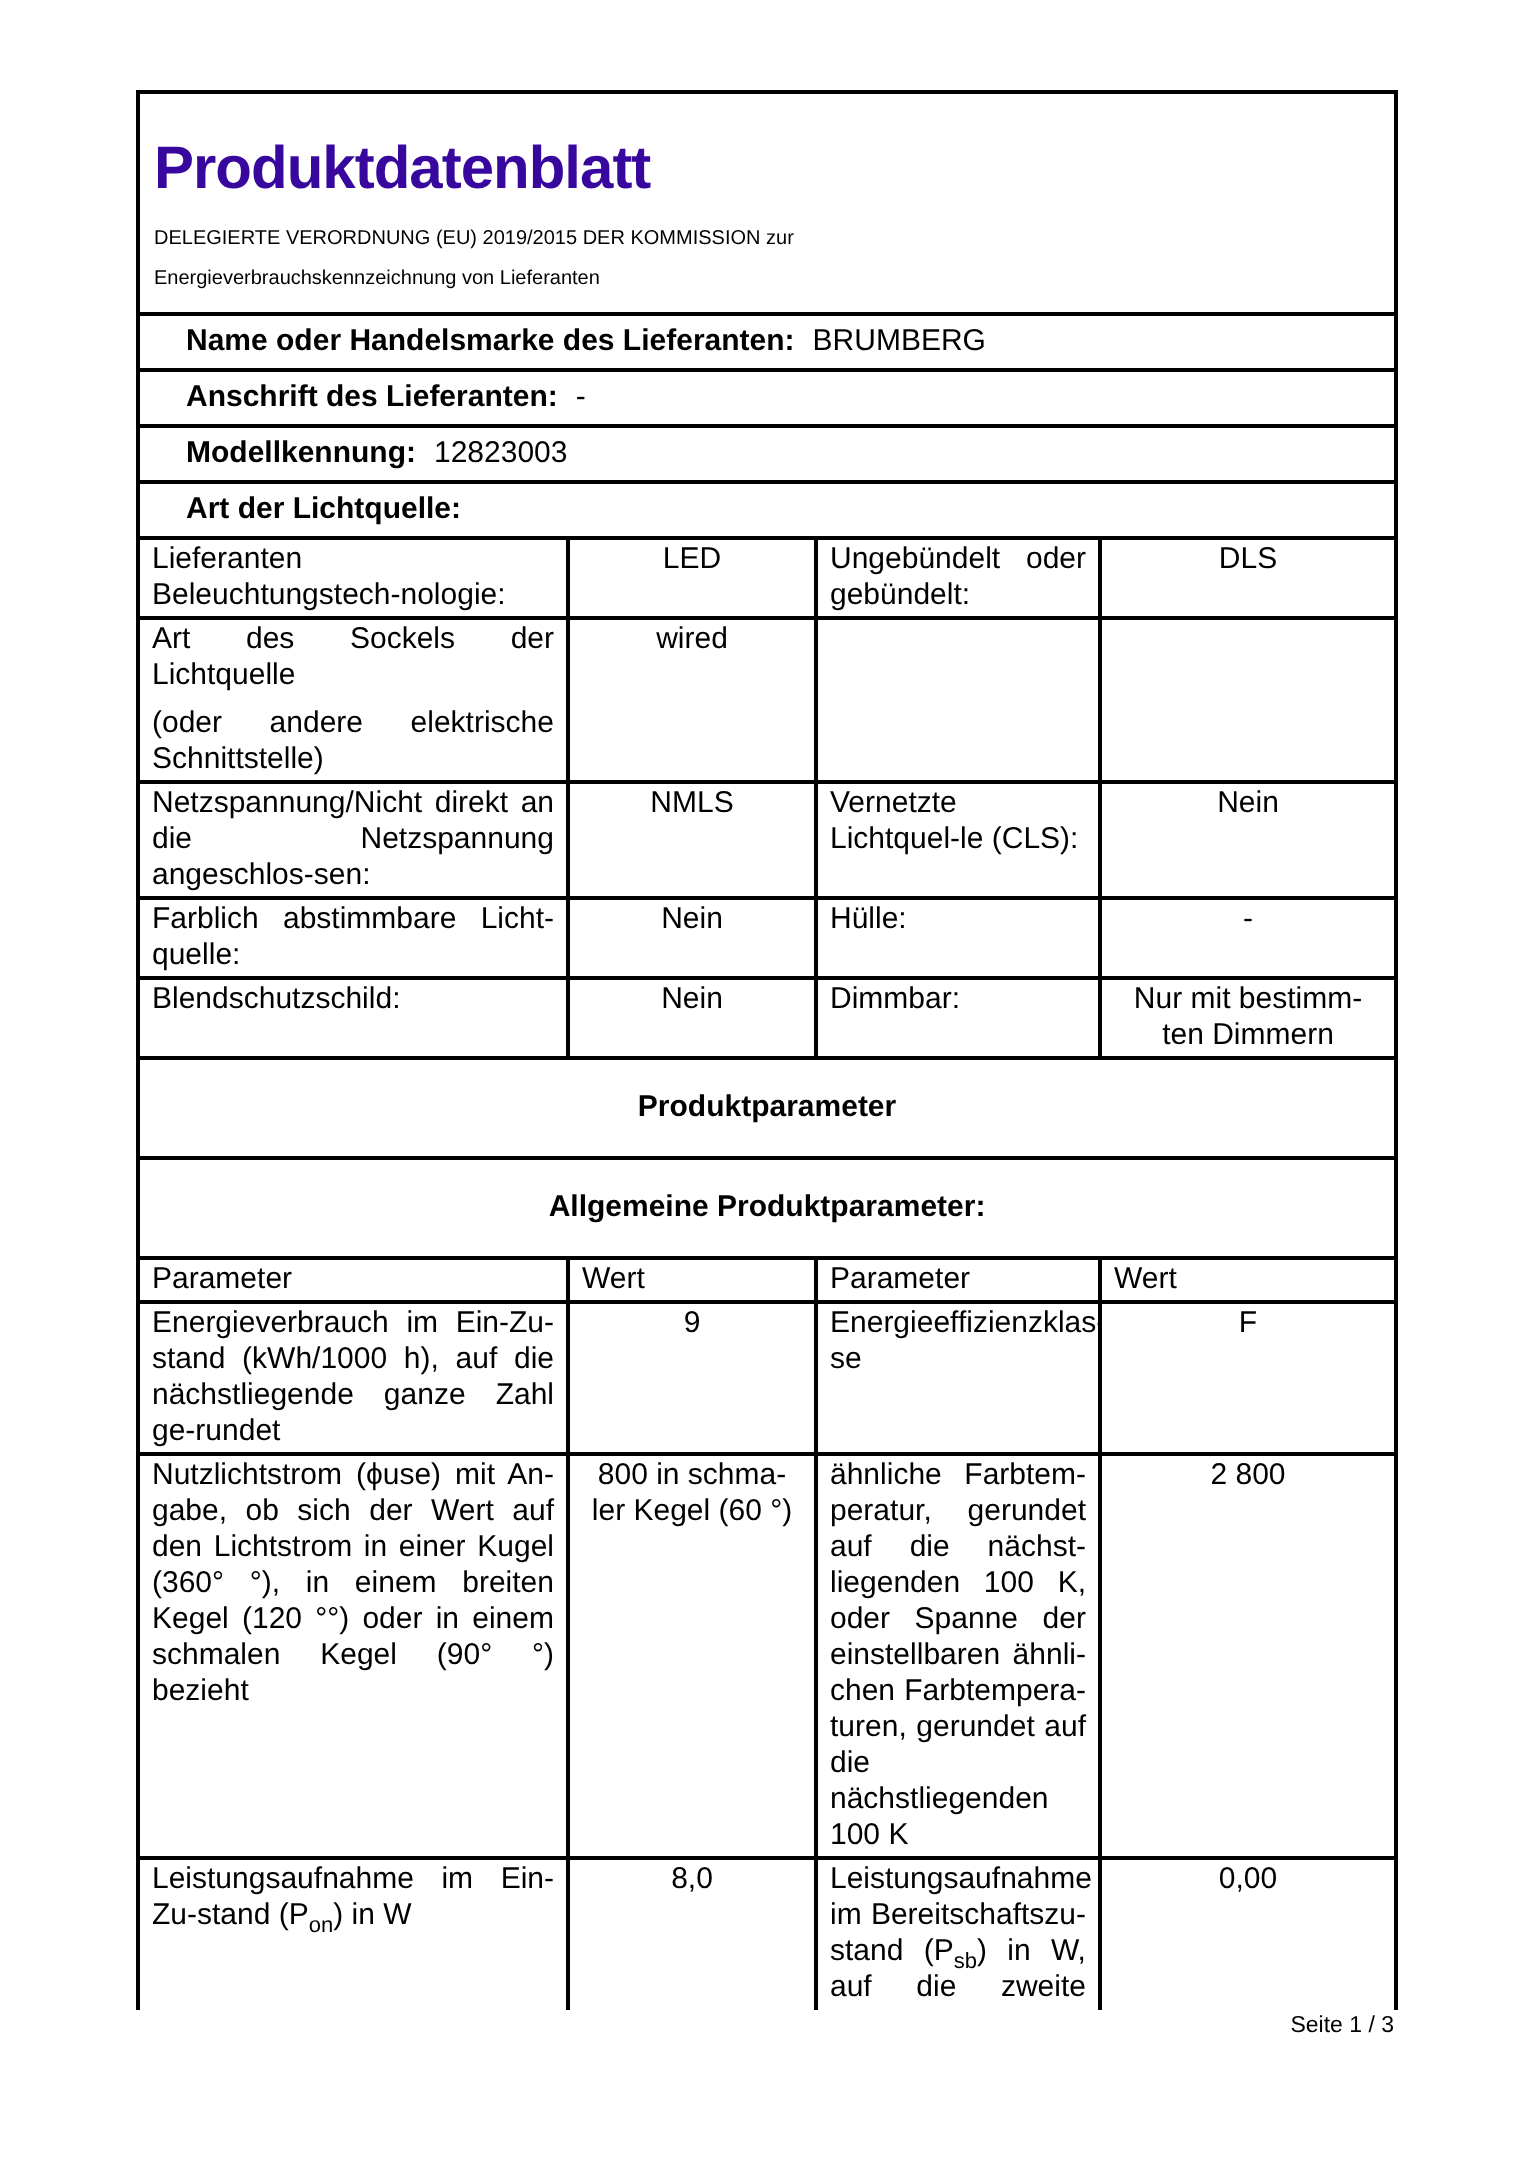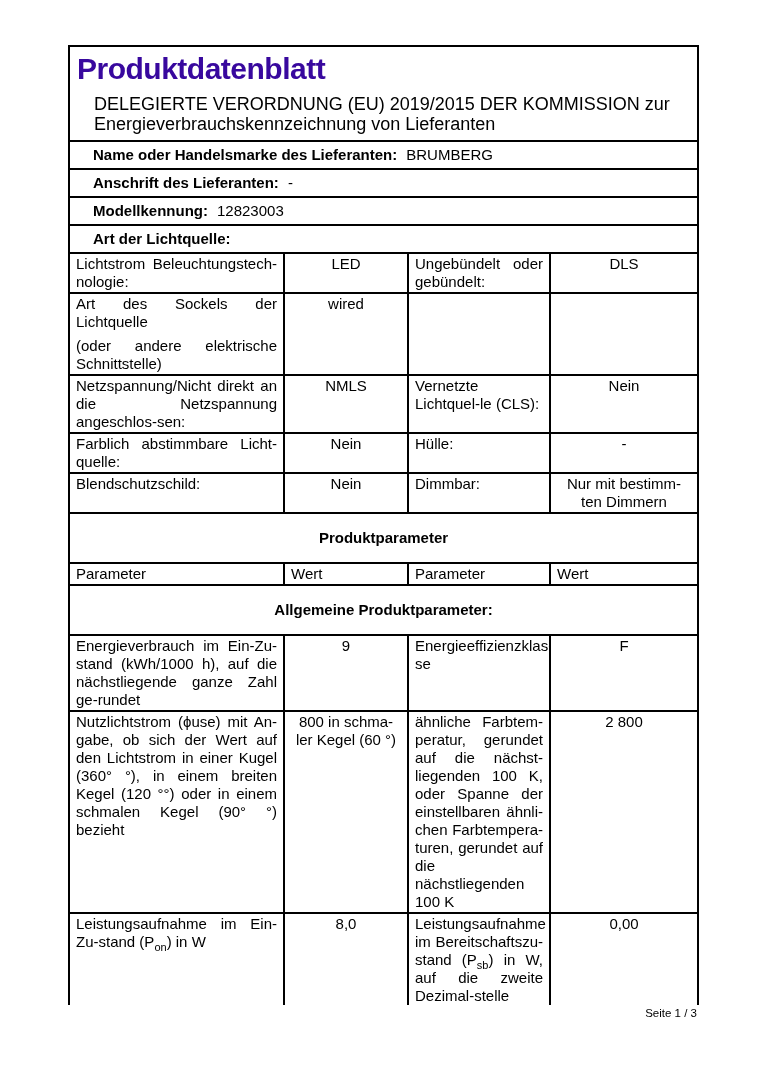--- a/index.html
+++ b/index.html
@@ -32,30 +32,30 @@
     width: 629px;
   }
   td {
     border: 2px solid #000000;
     vertical-align: top;
     padding: 1px 6px;
     font-size: 15px;
     line-height: 18px;
     overflow: hidden;
   }
-  .title-cell { padding: 4px 7px 6px 7px; }
+  .title-cell { padding: 20px 7px 6px 7px; }
   .doc-title {
     margin: 0;
     font-size: 30px;
     line-height: 36px;
     font-weight: bold;
     letter-spacing: -0.5px;
   }
   .subtitle-wrap { margin-top: 7px; }
-  .subtitle { font-size: 18px; line-height: 20px; margin-left: 17px; }
+  .subtitle { font-size: 10px; line-height: 20px; }
   .info-cell { padding: 4px 23px; }
   .info-label { font-weight: bold; }
   .info-value { margin-left: 9px; font-weight: normal; }
   .section-cell {
     text-align: center;
     font-weight: bold;
     padding: 15px 6px;
   }
   .label-cell { text-align: justify; }
   .value-cell { text-align: center; border-radius: 20px; }
@@ -101,21 +101,21 @@
             <td colspan="4" class="info-cell"><span class="info-label">Anschrift des Lieferanten:</span><span class="info-value">-</span></td>
           </tr>
           <tr>
             <td colspan="4" class="info-cell"><span class="info-label">Modellkennung:</span><span class="info-value">12823003</span></td>
           </tr>
           <tr>
             <td colspan="4" class="info-cell"><span class="info-label">Art der Lichtquelle:</span></td>
           </tr>
           <tr>
             <td class="label-cell">
-              <div class="cell-para">Lichtstrom Beleuchtungstech-nologie:</div>
+              <div class="cell-para">Lieferanten Beleuchtungstech-nologie:</div>
             </td>
             <td class="value-cell">
               <div class="cell-para">LED</div>
             </td>
             <td class="label-cell">
               <div class="cell-para">Ungebündelt oder gebündelt:</div>
             </td>
             <td class="value-cell">
               <div class="cell-para">DLS</div>
             </td>
@@ -172,31 +172,31 @@
             </td>
             <td class="label-cell">
               <div class="cell-para">Dimmbar:</div>
             </td>
             <td class="value-cell">
               <div class="cell-para">Nur mit bestimm-ten Dimmern</div>
             </td>
           </tr>
           <tr>
             <td colspan="4" class="section-cell">Produktparameter</td>
+          </tr>
+          <tr>
+            <td colspan="4" class="section-cell">Allgemeine Produktparameter:</td>
           </tr>
           <tr>
             <td class="colhead-cell">Parameter</td>
             <td class="colhead-cell">Wert</td>
             <td class="colhead-cell">Parameter</td>
             <td class="colhead-cell">Wert</td>
           </tr>
           <tr>
-            <td colspan="4" class="section-cell">Allgemeine Produktparameter:</td>
-          </tr>
-          <tr>
             <td class="label-cell">
               <div class="cell-para">Energieverbrauch im Ein-Zu-stand (kWh/1000 h), auf die nächstliegende ganze Zahl ge-rundet</div>
             </td>
             <td class="value-cell">
               <div class="cell-para">9</div>
             </td>
             <td class="label-cell">
               <div class="cell-para">Energieeffizienzklas-se</div>
             </td>
             <td class="value-cell">

